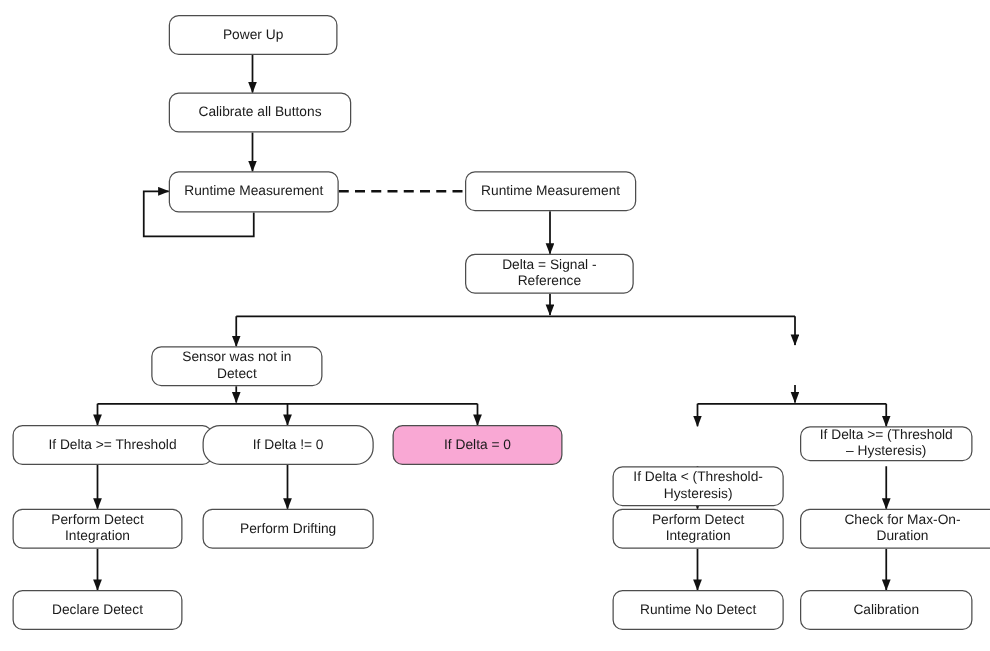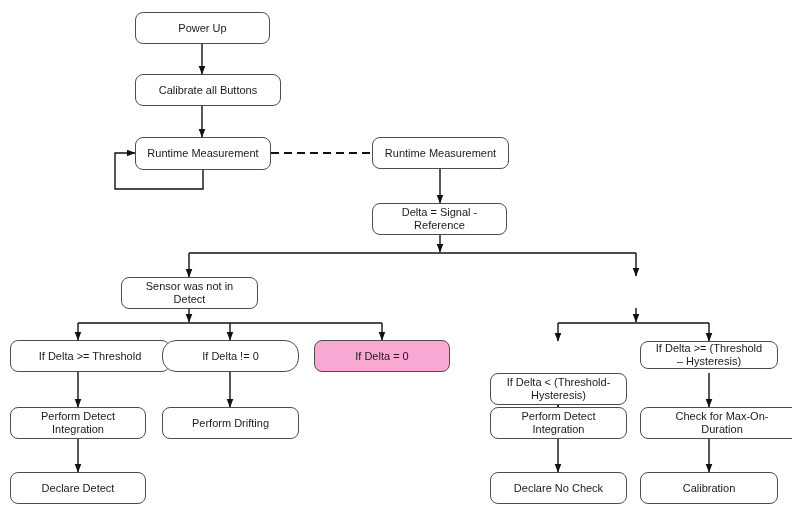--- a/index.html
+++ b/index.html
@@ -136,18 +136,18 @@
 Integration</span>
     </div>
     <div class="node" style="left: 640px; top: 407px; width: 164px; height: 32px; background: rgb(255, 255, 255); border-color: rgb(77, 77, 77); color: rgb(26, 26, 26);">
       <span>Check for Max-On-
 Duration</span>
     </div>
     <div class="node" style="left: 10px; top: 472px; width: 136px; height: 32px; background: rgb(255, 255, 255); border-color: rgb(77, 77, 77); color: rgb(26, 26, 26);">
       <span>Declare Detect</span>
     </div>
     <div class="node" style="left: 490px; top: 472px; width: 137px; height: 32px; background: rgb(255, 255, 255); border-color: rgb(77, 77, 77); color: rgb(26, 26, 26);">
-      <span>Declare No Check</span>
+      <span>Runtime No Detect</span>
     </div>
     <div class="node" style="left: 640px; top: 472px; width: 138px; height: 32px; background: rgb(255, 255, 255); border-color: rgb(77, 77, 77); color: rgb(26, 26, 26);">
       <span>Calibration</span>
     </div>
   </div>
 
 </body></html>

